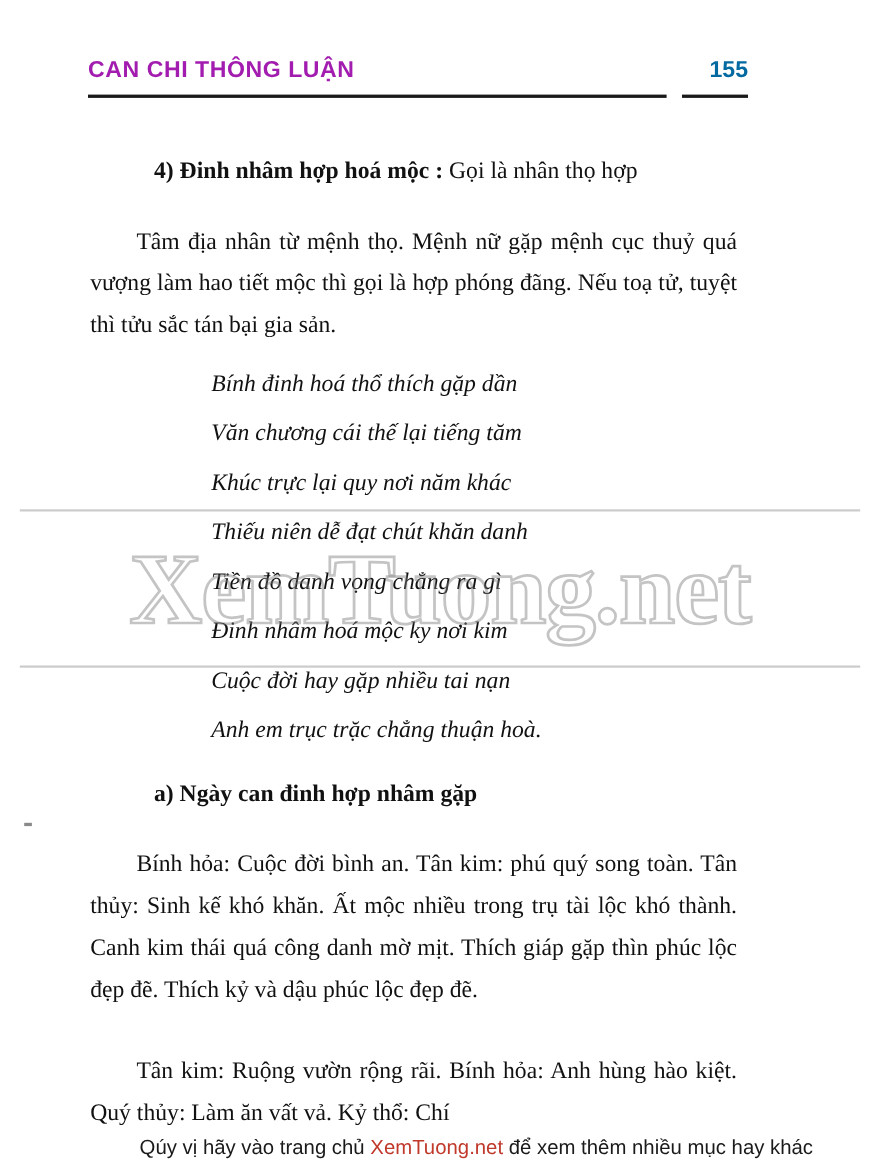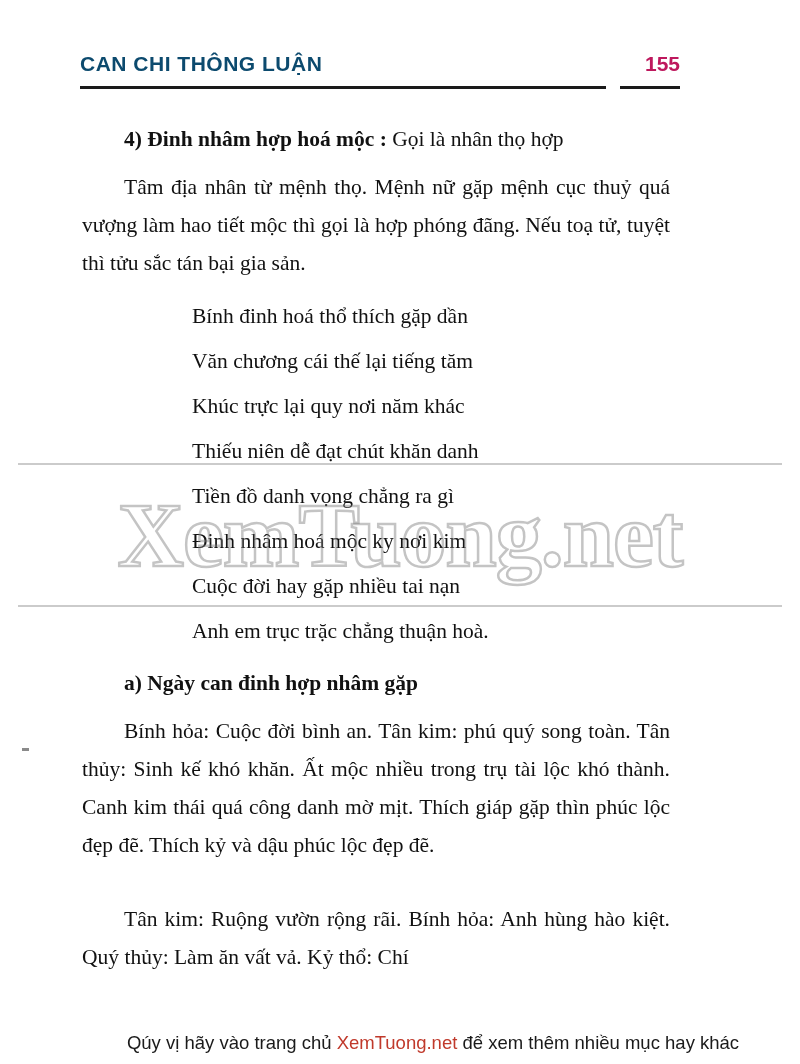--- a/index.html
+++ b/index.html
@@ -32,31 +32,31 @@
     height: 46px;
   }
   .header-title {
     position: absolute;
     left: 0;
     top: 0;
     font-family: "Liberation Sans", sans-serif;
     font-weight: bold;
     font-size: 21px;
     letter-spacing: 0.5px;
-    color: #0c4a6e;
+    color: #a21caf;
     white-space: nowrap;
   }
   .header-page {
     position: absolute;
     right: 0;
     top: 0;
     font-family: "Liberation Sans", sans-serif;
     font-weight: bold;
     font-size: 21px;
-    color: #be185d;
+    color: #0369a1;
   }
   .header-rule-long {
     position: absolute;
     left: 0;
     top: 34px;
     width: 526px;
     height: 3px;
     background: #1a1a1a;
   }
   .header-rule-short {
@@ -84,32 +84,33 @@
     margin: 0 12px 8px 0;
   }
   .para.indent {
     text-indent: 42px;
   }
   .heading {
     font-family: "Liberation Serif", serif;
     font-weight: bold;
     font-size: 21.5px;
     line-height: 38px;
-    margin: 0;
+    margin: 16px;
     padding-left: 42px;
   }
   .heading .normal {
     font-weight: normal;
   }
 
   .verse {
     margin: 12px 0 10px 0;
     padding-left: 110px;
   }
   .verse-line {
+    font-style: italic;
     font-size: 21.5px;
     line-height: 45px;
     white-space: nowrap;
   }
 
   .block-gap-sm { height: 10px; }
   .block-gap-md { height: 18px; }
 
   
   .watermark {

